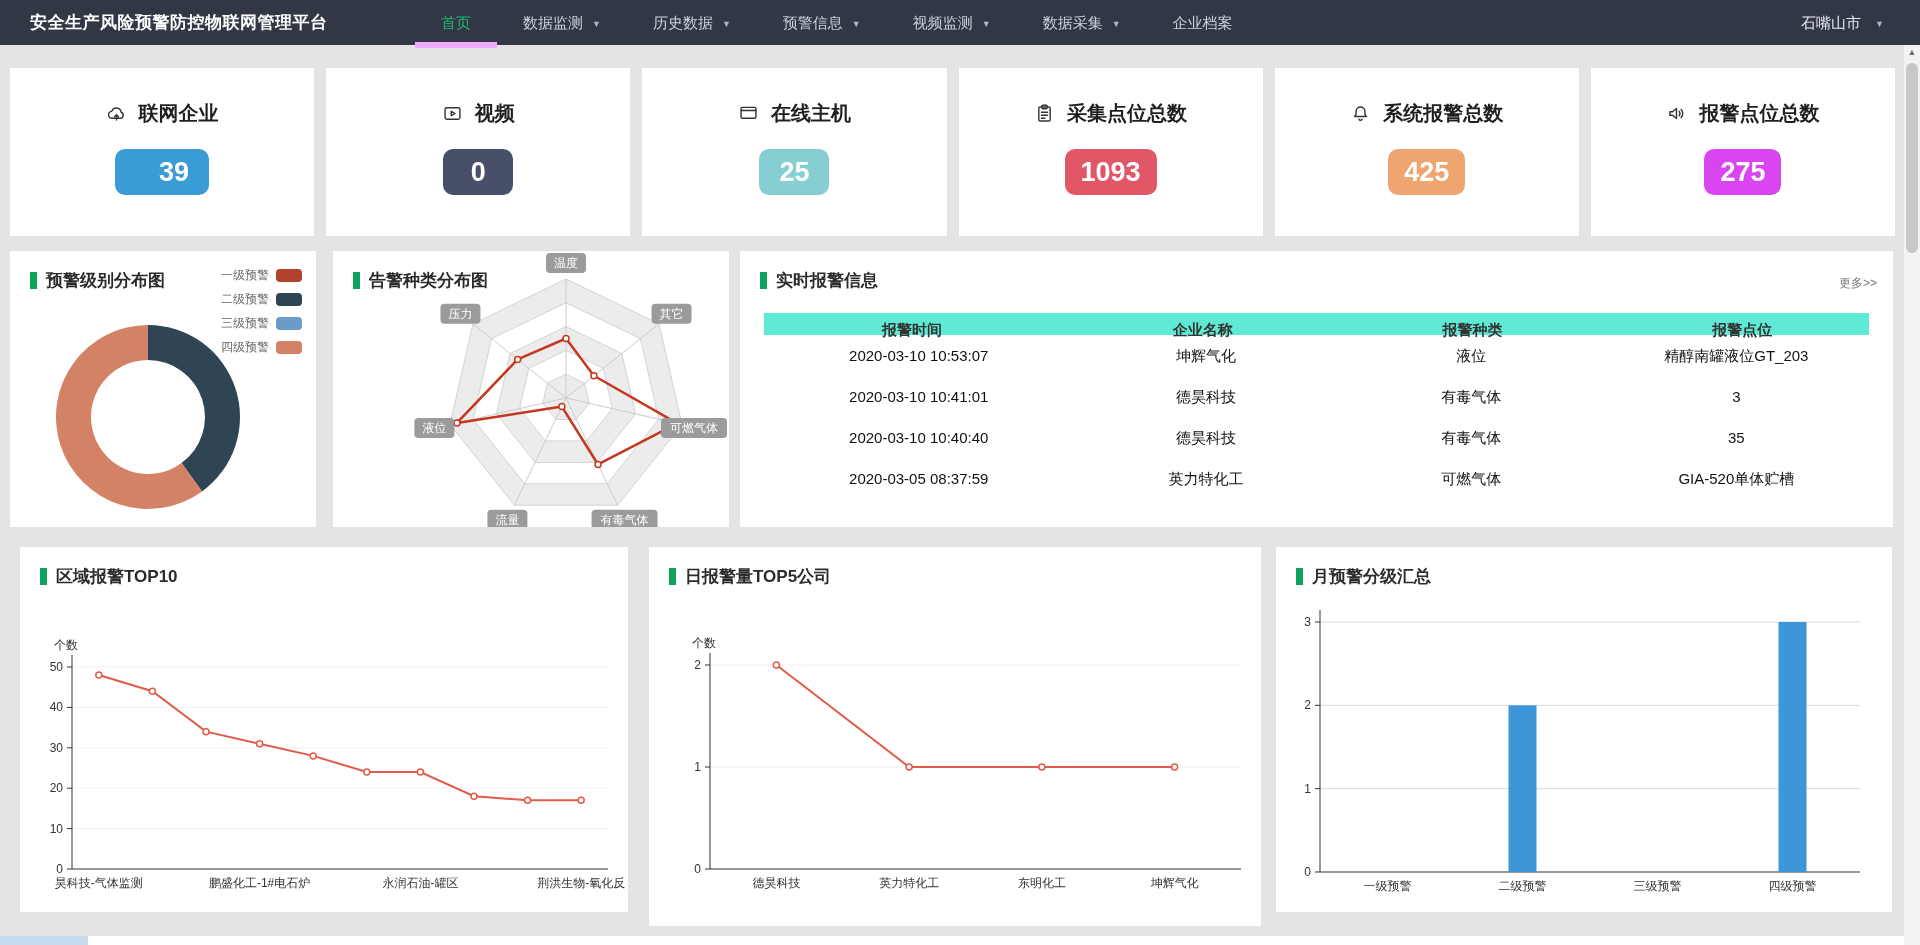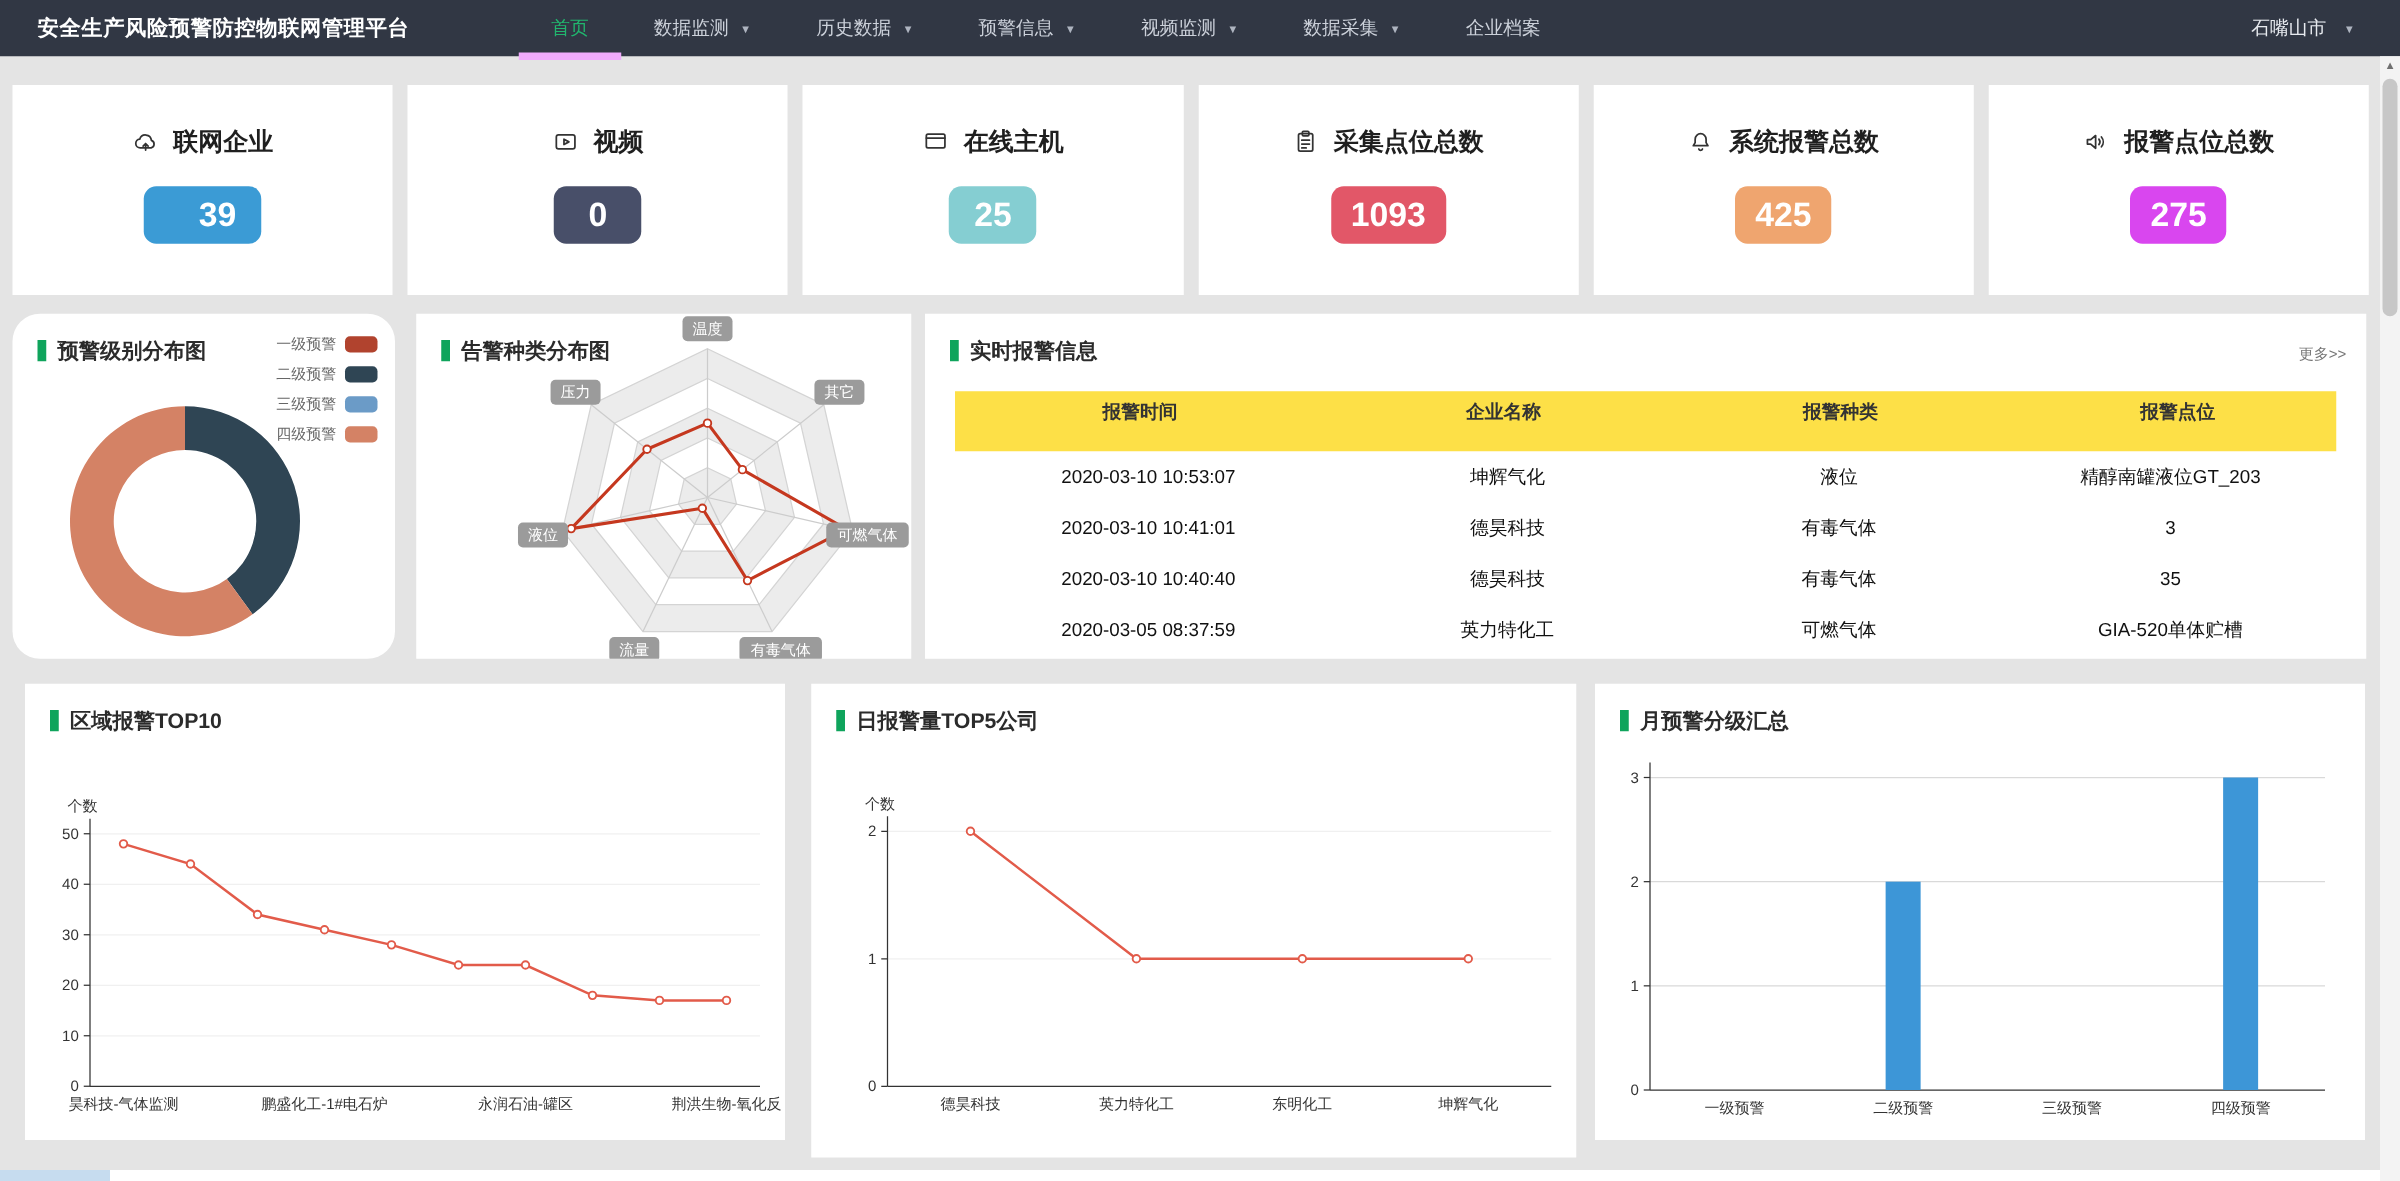--- a/index.html
+++ b/index.html
@@ -21,35 +21,35 @@
   #region-selector .caret{font-size:9px;color:#aeb4c0;margin-left:10px;vertical-align:1px;}
   
   #stats-row{position:absolute;left:10px;top:68px;width:1885px;height:168px;display:flex;gap:12px;}
   .stat-card{flex:1;background:#fff;text-align:center;cursor:pointer;}
   .stat-label{margin-top:32px;display:flex;align-items:center;justify-content:center;gap:12px;font-size:20px;font-weight:600;color:#1f1f1f;}
   .stat-badge{display:inline-block;margin-top:22px;min-width:38px;padding:0 16px;height:46px;line-height:46px;border-radius:10px;color:#fff;font-size:27px;font-weight:bold;}
   
   .panel{position:absolute;background:#fff;}
   .ptitle{position:absolute;left:20px;top:18px;font-size:17px;font-weight:bold;color:#2b2b2b;display:flex;align-items:center;white-space:nowrap;}
   .pbar{display:inline-block;width:7px;height:17px;background:#0fa45c;margin-right:9px;}
-  #panel-pie{left:10px;top:251px;width:306px;height:276px;border-radius:22px;}
+  #panel-pie{left:10px;top:251px;width:306px;height:276px;}
   #panel-radar{left:333px;top:251px;width:396px;height:276px;}
   #panel-table{left:740px;top:251px;width:1153px;height:276px;}
   #panel-top10{left:20px;top:547px;width:608px;height:365px;}
   #panel-top5{left:649px;top:547px;width:612px;height:379px;}
   #panel-bar{left:1276px;top:547px;width:616px;height:365px;}
   
   #pie-legend{position:absolute;right:14px;top:16px;display:flex;flex-direction:column;gap:7px;}
   .legend-item{display:flex;align-items:center;justify-content:flex-end;gap:7px;cursor:pointer;}
   .legend-item .ltext{font-size:12px;color:#666;}
   .legend-item .swatch{width:26px;height:13px;border-radius:4px;}
   
   #more-link{position:absolute;right:16px;top:24px;font-size:12px;color:#777;cursor:pointer;}
   #rt-table{position:absolute;left:24px;top:62px;right:24px;}
-  .t-head{display:flex;background:#fde047;height:48px;line-height:34px;font-size:15px;font-weight:600;color:#333;gap:16px;}
+  .t-head{display:flex;background:#5eead4;height:22px;line-height:34px;font-size:15px;font-weight:600;color:#333;gap:16px;}
   .t-row{display:flex;height:41px;line-height:41px;font-size:15px;color:#111;cursor:pointer;}
   .t-c0{width:28%;text-align:center;}
   .t-c1,.t-c2,.t-c3{width:24%;text-align:center;}
   
   #bottom-strip{position:absolute;left:0;top:936px;width:1904px;height:9px;background:#fff;}
   #bottom-left-peek{position:absolute;left:0;top:0;width:88px;height:9px;background:#c6dcef;}
   #scrollbar{position:absolute;right:0;top:45px;width:16px;height:900px;background:#f3f3f3;}
   #scroll-up-icon{position:absolute;top:2px;left:0;width:16px;text-align:center;font-size:9px;color:#707070;cursor:pointer;}
   #scrollbar-thumb{position:absolute;top:18px;left:2px;width:12px;height:190px;background:#c7c7c7;border-radius:6px;cursor:pointer;}
 </style>

